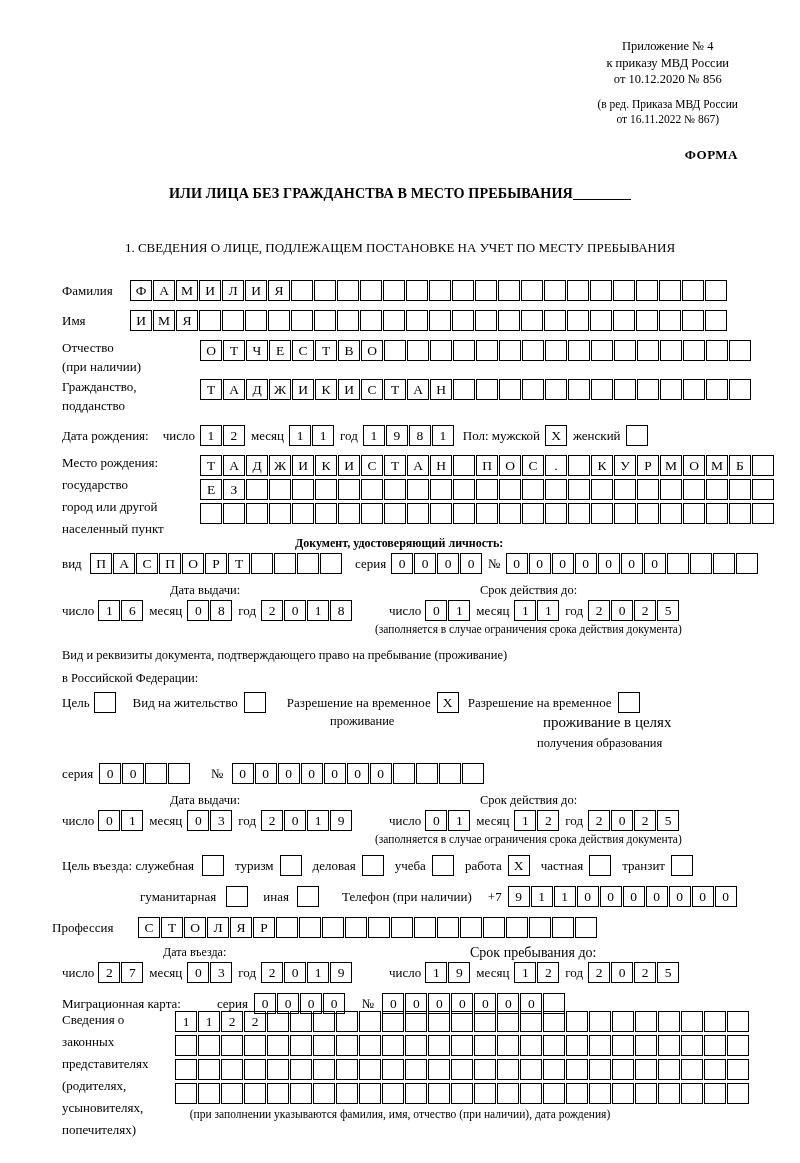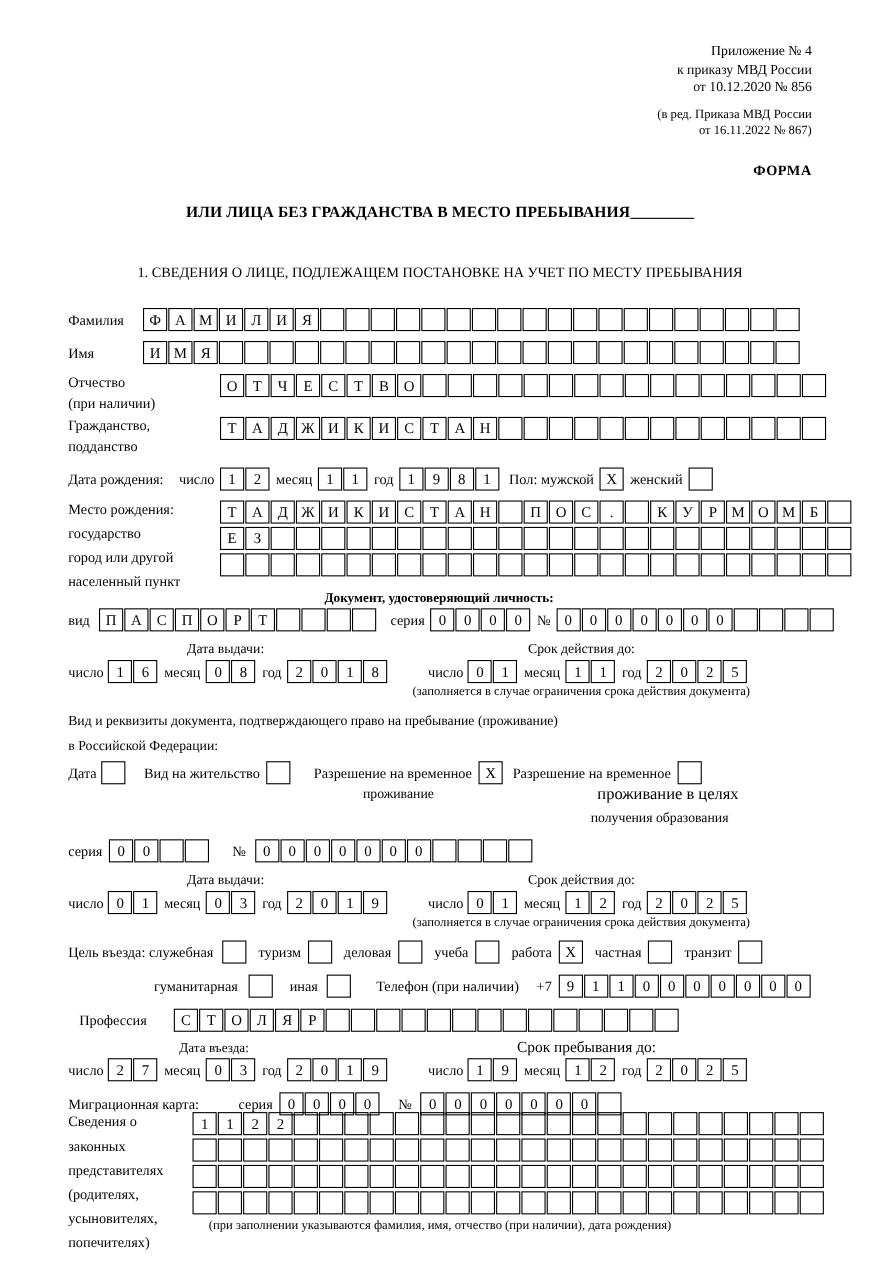--- a/index.html
+++ b/index.html
@@ -1,18 +1,18 @@
 <!DOCTYPE html>
 <html><head>
 <meta charset="utf-8">
 <style>
   html,body{margin:0;padding:0;background:#fff;}
   body{width:800px;height:1163px;font-family:"Liberation Serif",serif;color:#000;position:relative;}
   .page{width:800px;height:1163px;position:relative;box-sizing:border-box;padding:0;}
-  .hdr{position:absolute;right:62px;top:38px;text-align:right;font-size:12.5px;line-height:1.32;}
+  .hdr{position:absolute;right:62px;top:38px;text-align:center;font-size:12.5px;line-height:1.32;}
   .hdr .l2{margin-top:0;}
   .hdr .sub{margin-top:9px;font-size:11.5px;line-height:1.32;}
   .forma{position:absolute;right:62px;top:147px;font-weight:bold;font-size:13px;letter-spacing:.5px;}
   .title{position:absolute;left:0;right:0;top:183px;text-align:center;font-weight:bold;font-size:14.2px;line-height:1.45;letter-spacing:.1px;}
   .title .ul{display:inline-block;border-bottom:1px solid #000;width:58px;height:14px;vertical-align:-2px;}
   .section1{position:absolute;left:0;right:0;top:240px;text-align:center;font-weight:normal;font-size:13px;}
   .row{position:absolute;font-size:13px;}
   .lbl{font-size:13px;white-space:nowrap;}
   .boxes{display:flex;}
   .bx{width:22px;height:21px;border:1px solid #000;box-sizing:border-box;margin-right:1px;
@@ -372,21 +372,21 @@
         <span class="bx">5</span>
       </span>
   </div>
 
   <div class="row" style="left:375px;top:623px;font-size:11.5px;">(заполняется в случае ограничения срока действия документа)</div>
 
   <div class="row" style="left:62px;top:648px;font-size:12.5px;">Вид и реквизиты документа, подтверждающего право на пребывание (проживание)</div>
   <div class="row" style="left:62px;top:671px;font-size:12.5px;">в Российской Федерации:</div>
 
   <div class="row inline" style="left:62px;top:692px;">
-    <span class="lbl">Дата</span>
+    <span class="lbl">Цель</span>
     <span class="boxes" style="margin-left:4px">
         <span class="bx"></span>
       </span>
     <span class="lbl" style="margin-left:16px">Вид на жительство</span>
     <span class="boxes" style="margin-left:6px">
         <span class="bx"></span>
       </span>
     <span class="lbl" style="margin-left:20px">Разрешение на временное</span>
     <span class="boxes" style="margin-left:6px">
         <span class="bx">Х</span>
@@ -515,21 +515,21 @@
         <span class="bx">0</span>
         <span class="bx">0</span>
         <span class="bx">0</span>
         <span class="bx">0</span>
         <span class="bx">0</span>
         <span class="bx">0</span>
         <span class="bx">0</span>
       </span>
   </div>
 
-  <div class="row inline" style="left:72px;top:917px;">
+  <div class="row inline" style="left:52px;top:917px;">
     <span class="lbl" style="width:86px">Профессия</span>
     <span class="boxes">
         <span class="bx">С</span>
         <span class="bx">Т</span>
         <span class="bx">О</span>
         <span class="bx">Л</span>
         <span class="bx">Я</span>
         <span class="bx">Р</span>
         <span class="bx"></span>
         <span class="bx"></span>

